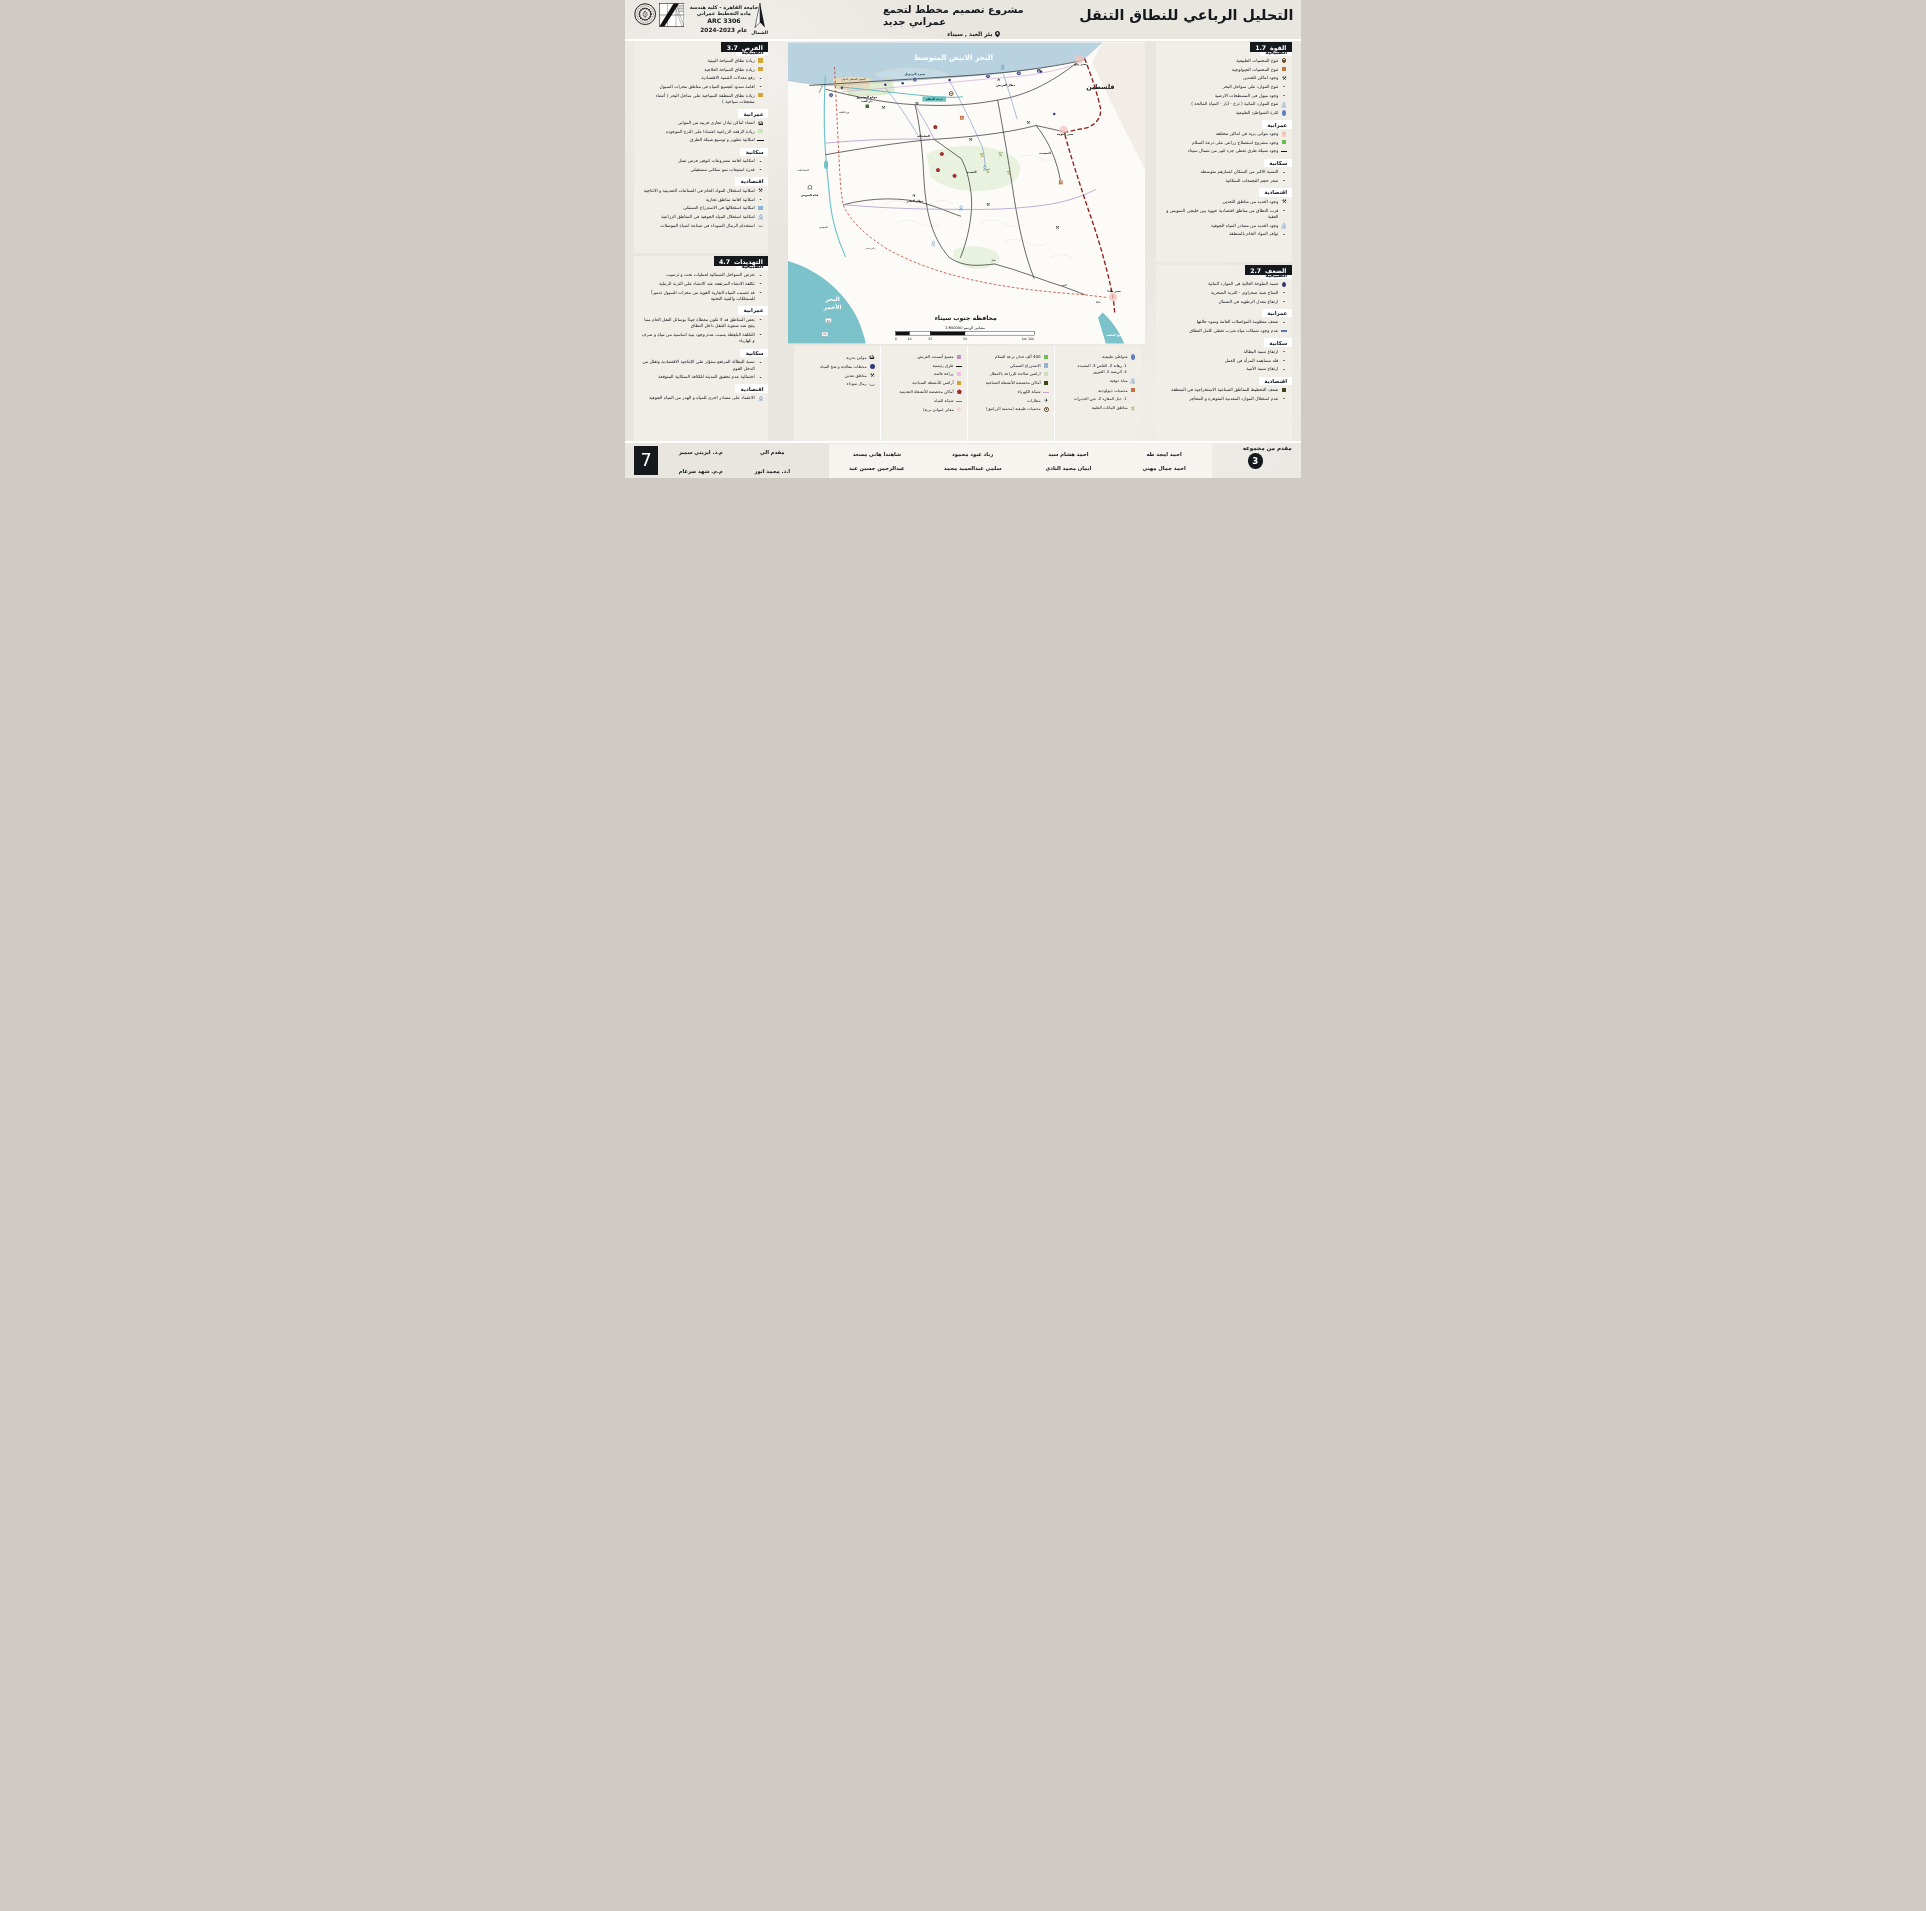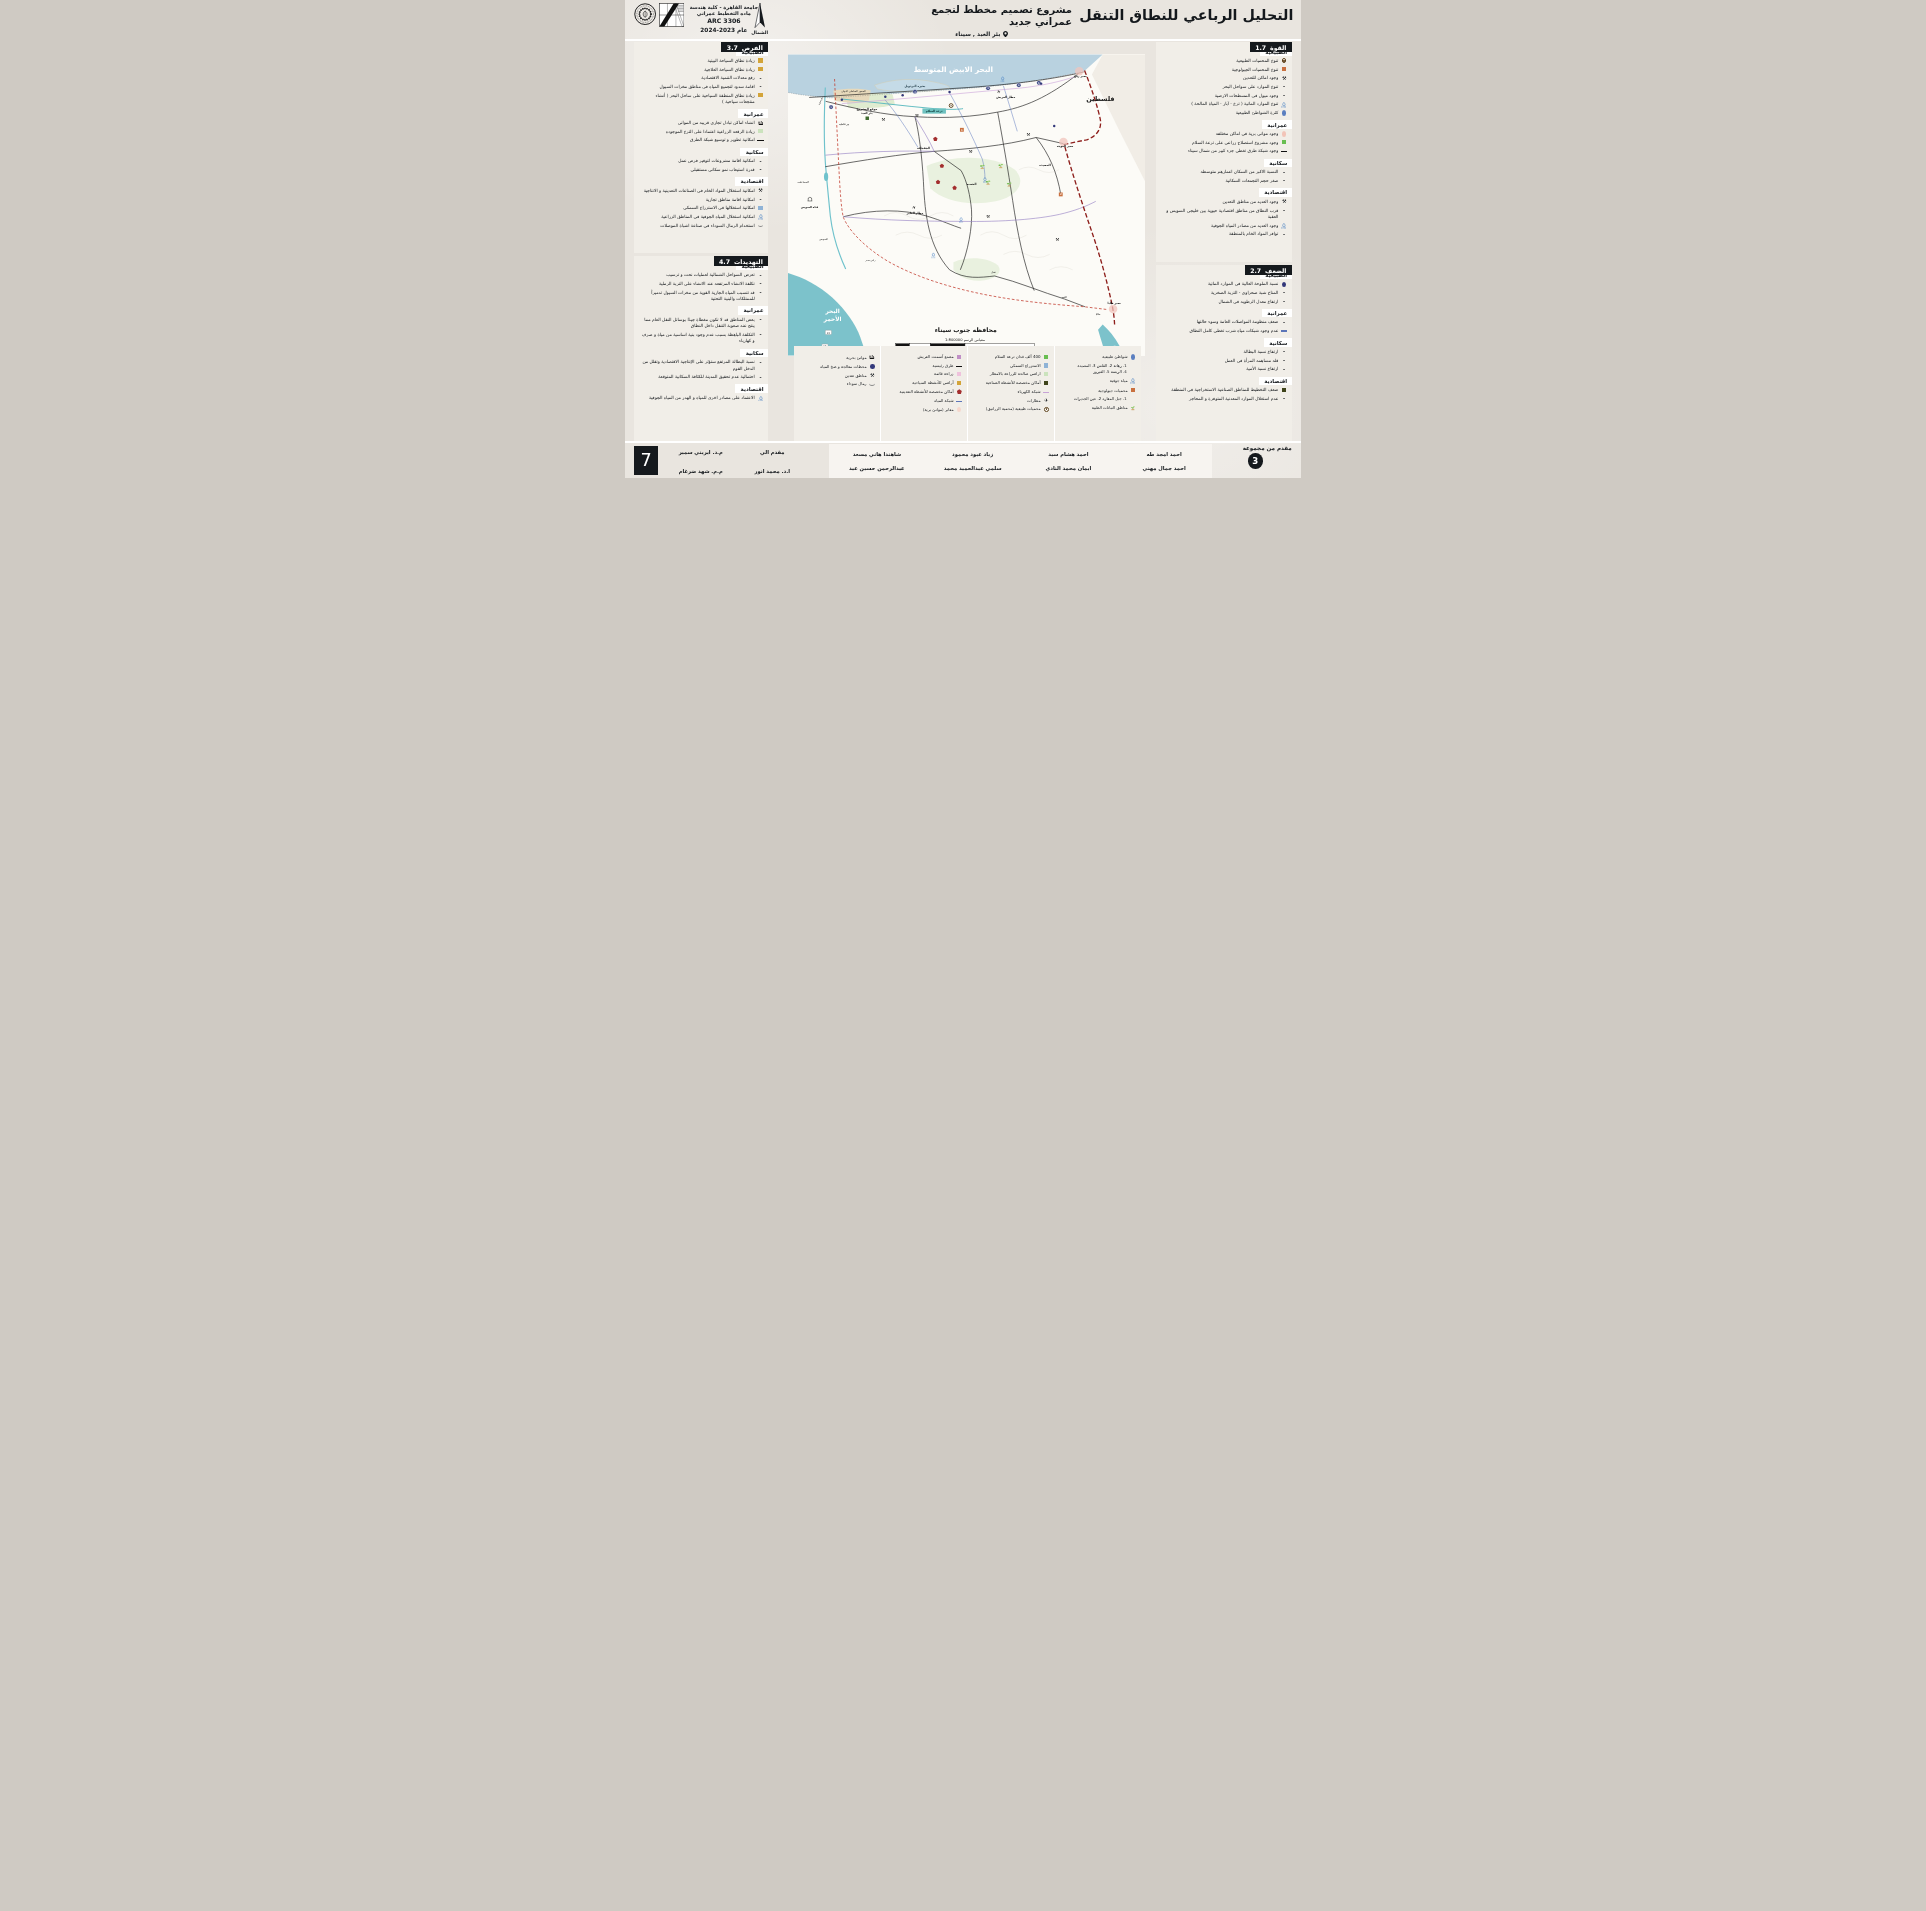--- a/index.html
+++ b/index.html
@@ -4,21 +4,21 @@
 <style>
   html,body{margin:0;padding:0;background:#cfcac3;}
   .page{position:relative;width:676px;height:478px;margin:0 auto;overflow:hidden;
         background:#E9E5DF;
         background-image:radial-gradient(ellipse 347px 270px at 18% 15%, rgba(255,255,255,.45), transparent 60%),
                          radial-gradient(ellipse 385px 308px at 82% 85%, rgba(255,255,255,.35), transparent 60%);
         font-family:"DejaVu Sans", sans-serif;color:#14181C;}
   .hr{position:absolute;left:0;right:0;height:2.3px;background:#FFFFFF;}
   
   .hdr-title{position:absolute;top:7px;right:7.7px;font-size:14.3px;font-weight:bold;letter-spacing:-0.4px;}
-  .hdr-center{position:absolute;left:266px;top:3.9px;width:181px;text-align:right;}
+  .hdr-center{position:absolute;left:258px;top:3.9px;width:181px;text-align:left;}
   .hdr-center .pt{font-size:10px;font-weight:bold;line-height:1.2;}
   .hdr-center .loc{margin-top:3.1px;font-size:5.8px;font-weight:bold;display:flex;align-items:center;justify-content:center;gap:2.3px;}
   .hdr-left{position:absolute;left:8.5px;top:3.1px;display:flex;align-items:flex-start;gap:3.1px;direction:ltr;}
   .hdr-left .txt{width:73px;text-align:center;direction:rtl;line-height:1.25;margin-top:0.8px;}
   .hdr-left .txt .l1,.hdr-left .txt .l2{font-size:5px;font-weight:bold;}
   .hdr-left .txt .l3{font-size:6.2px;font-weight:bold;margin-top:0.8px;}
   .hdr-left .txt .l4{font-size:5.8px;font-weight:bold;margin-top:2.3px;}
   .north{position:absolute;left:127px;top:3.1px;width:16px;text-align:center;}
   .north .nl{font-size:4.6px;font-weight:bold;margin-top:0.4px;}
   
@@ -36,21 +36,21 @@
   .ic-ci{width:4.6px;height:4.6px;border-radius:50%;display:inline-block;}
   .ic-ln{width:6.2px;height:1.5px;display:inline-block;margin-top:1.9px;}
   .ic-cv{width:5.8px;height:2.7px;display:inline-block;border-bottom:1px solid #8a8a8a;border-radius:0 0 70% 70%/0 0 100% 100%;}
   .ic-pent{width:5px;height:4.6px;display:inline-block;background:#A32E2E;clip-path:polygon(50% 0,100% 38%,81% 100%,19% 100%,0 38%);}
   .ic-ring{width:2.7px;height:2.7px;border:1.2px solid #5C4019;border-radius:50%;background:#fff;display:inline-block;position:relative;}
   .ic-ring::after{content:"";position:absolute;left:0.6px;top:0.6px;width:1.5px;height:1.5px;border-radius:50%;background:#5C4019;}
   .ic-tx{font-size:5px;line-height:1;}
   .ic-dash{font-size:5px;font-weight:bold;line-height:1;}
   .ic-svg{width:5.8px;height:5.8px;}
   
-  .mapbox{position:absolute;left:163px;top:42px;width:357px;height:302px;background:#FCFBF7;margin-top:12px;}
+  .mapbox{position:absolute;left:163px;top:42px;width:357px;height:302px;background:#FCFBF7;}
   
   .legend{position:absolute;left:169px;top:346px;width:347px;height:95px;background:#F1EEE8;display:flex;box-sizing:border-box;}
   .lcol{flex:1;padding:4.6px 4.6px;border-left:1.5px solid #fff;box-sizing:border-box;}
   .lcol:last-child{border-left:none;}
   .litem{display:flex;gap:2.7px;align-items:center;margin:3.5px 0;font-size:4px;line-height:1.3;text-align:right;}
   .litem.sub{margin:0.8px 0.8px 0.8px 0;font-size:3.9px;}
   
   .seven{position:absolute;left:9.2px;top:446px;width:24px;height:28.5px;background:#15191D;color:#fff;
          display:flex;align-items:center;justify-content:center;font-size:17.7px;}
   .sup{position:absolute;left:40px;top:447px;width:143px;height:28px;display:flex;direction:rtl;}

